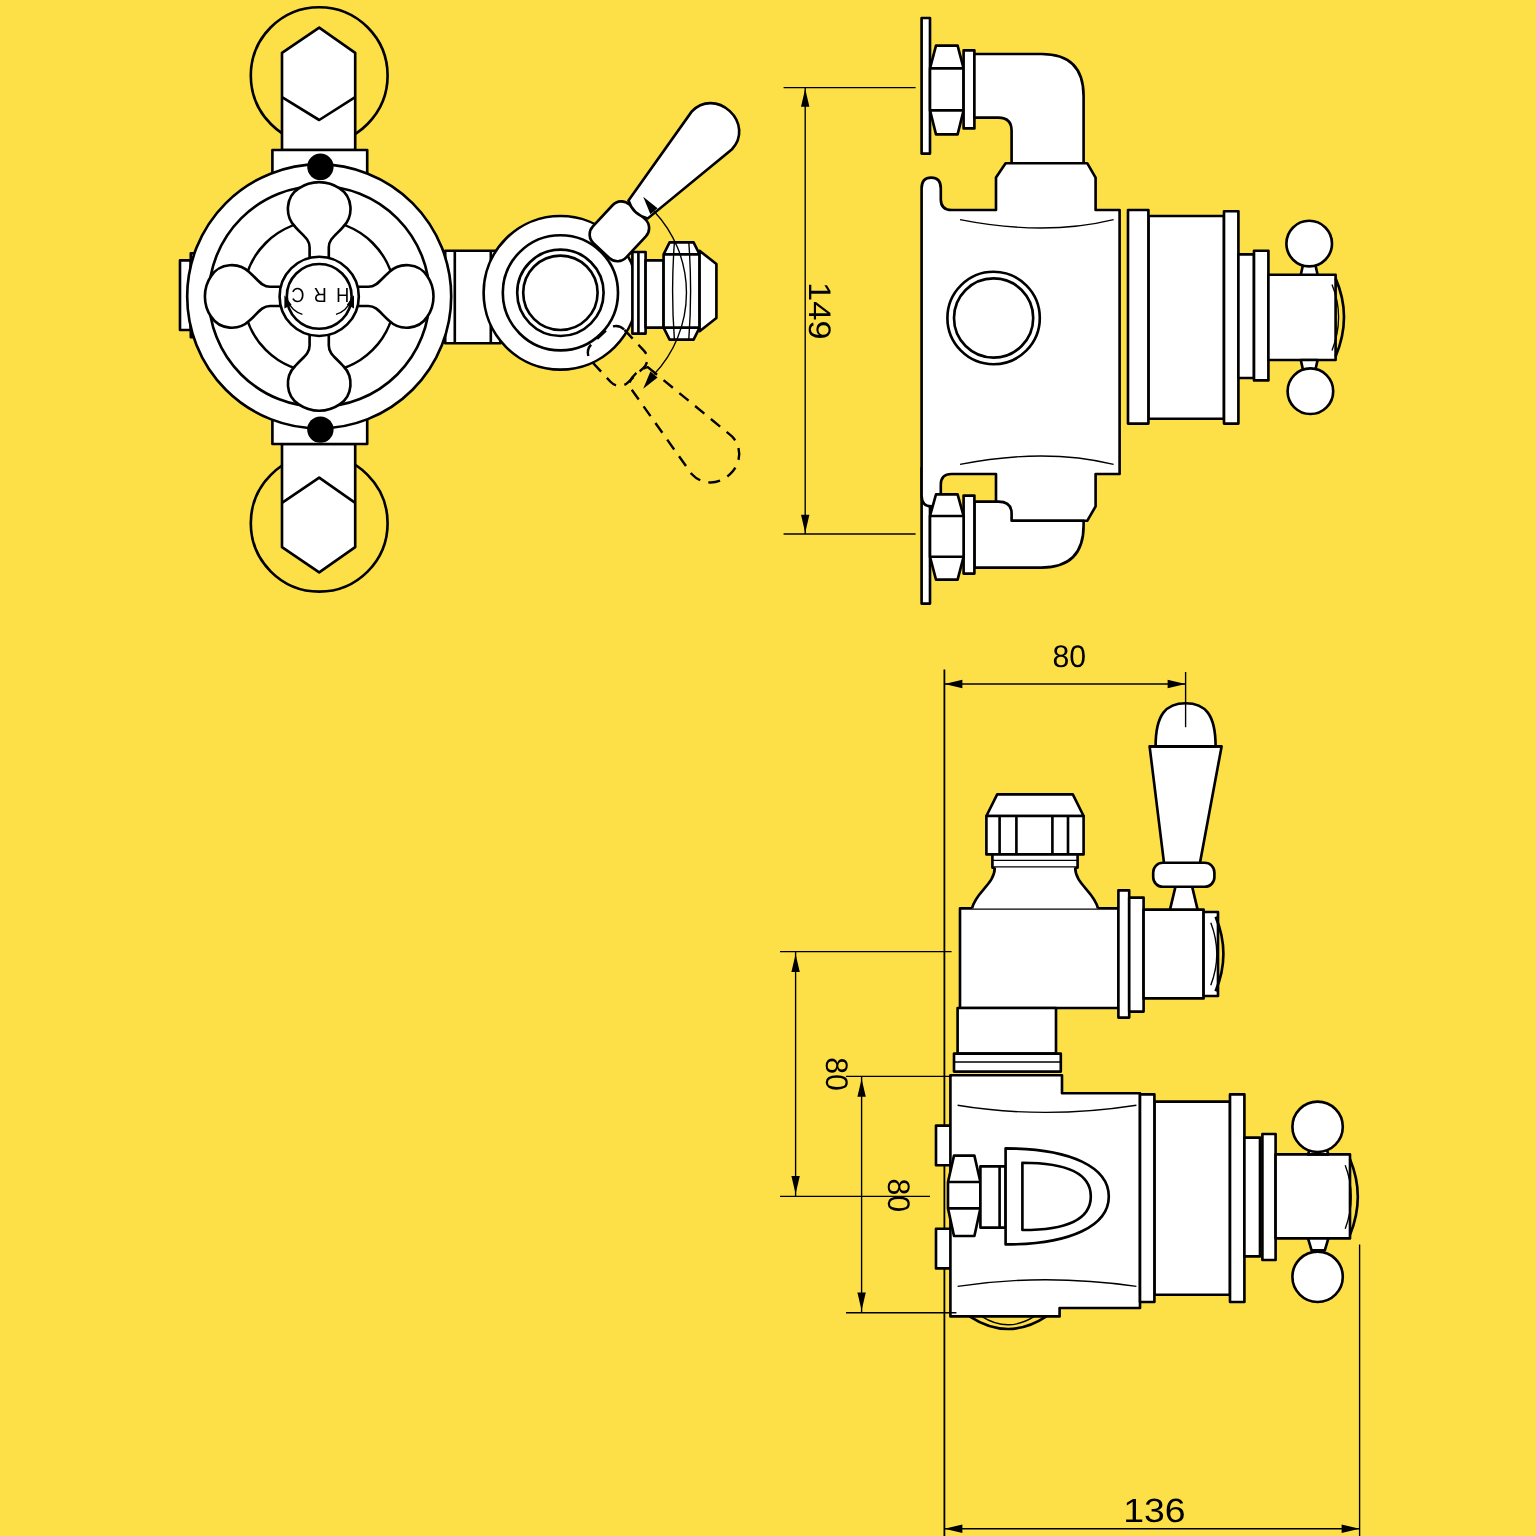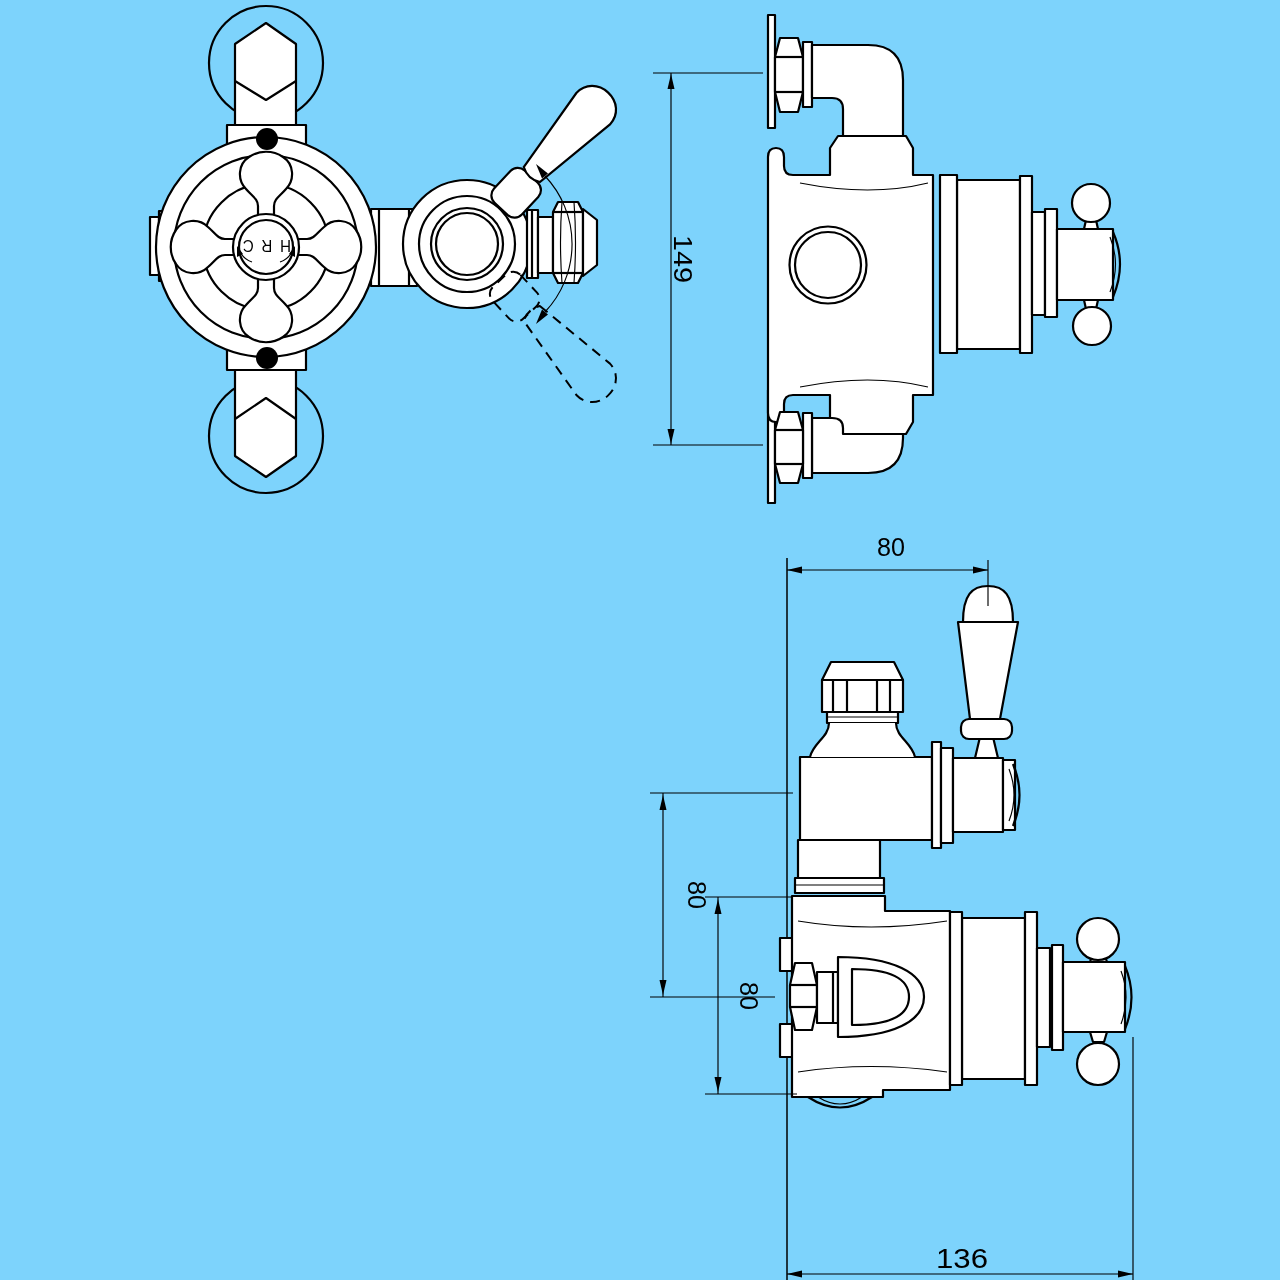--- a/index.html
+++ b/index.html
@@ -1,16 +1,16 @@
 <!DOCTYPE html>
 <html><head>
 <meta charset="utf-8">
 <style>
   html,body{margin:0;padding:0;background:#ffffff;}
-  .stage{width:1280px;height:1280px;background:#7dd3fc;position:relative;overflow:hidden;}
+  .stage{width:1280px;height:1280px;background:#fde047;position:relative;overflow:hidden;}
   svg{display:block;}
   .s  {stroke:#000;stroke-width:2.2;fill:none;stroke-linejoin:round;stroke-linecap:butt;}
   .sw {stroke:#000;stroke-width:2.2;fill:#fff;stroke-linejoin:round;}
   .sf {stroke:#000;stroke-width:2.2;fill:#fff;}
   .t  {stroke:#000;stroke-width:1.15;fill:none;}
   .tm {stroke:#000;stroke-width:1.5;fill:none;}
   .f  {fill:#000;stroke:none;}
   .dsh{stroke:#000;stroke-width:2;fill:none;stroke-dasharray:10 7;stroke-linejoin:round;}
   text.dim{font-family:"Liberation Sans",sans-serif;font-size:26px;fill:#000;}
   text.dimL{font-family:"Liberation Sans",sans-serif;font-size:28px;fill:#000;}

